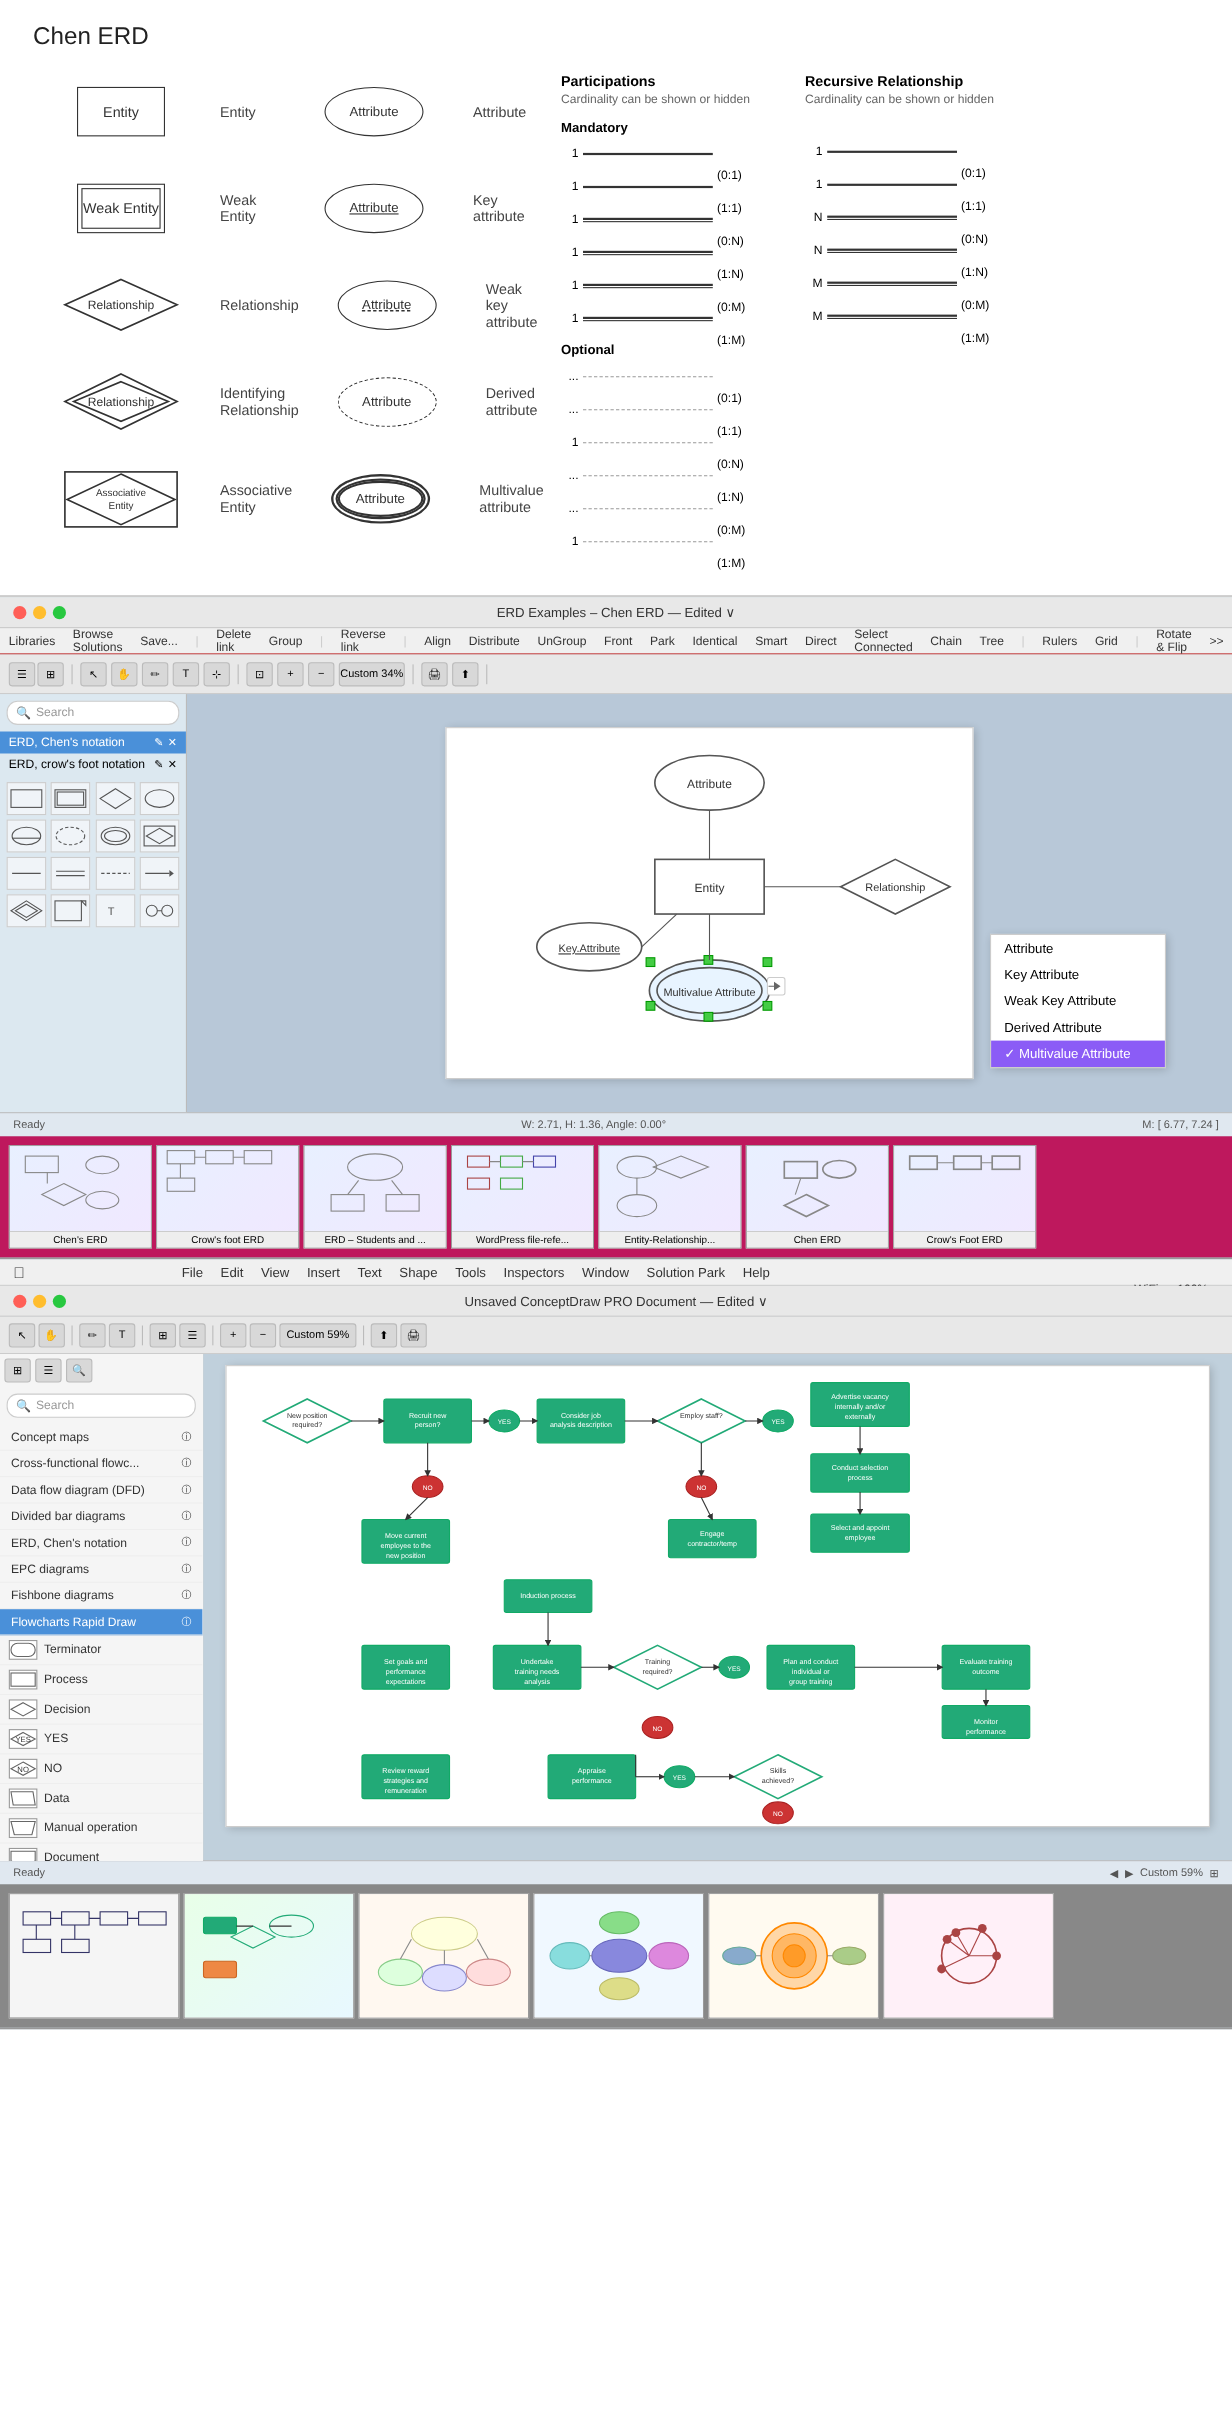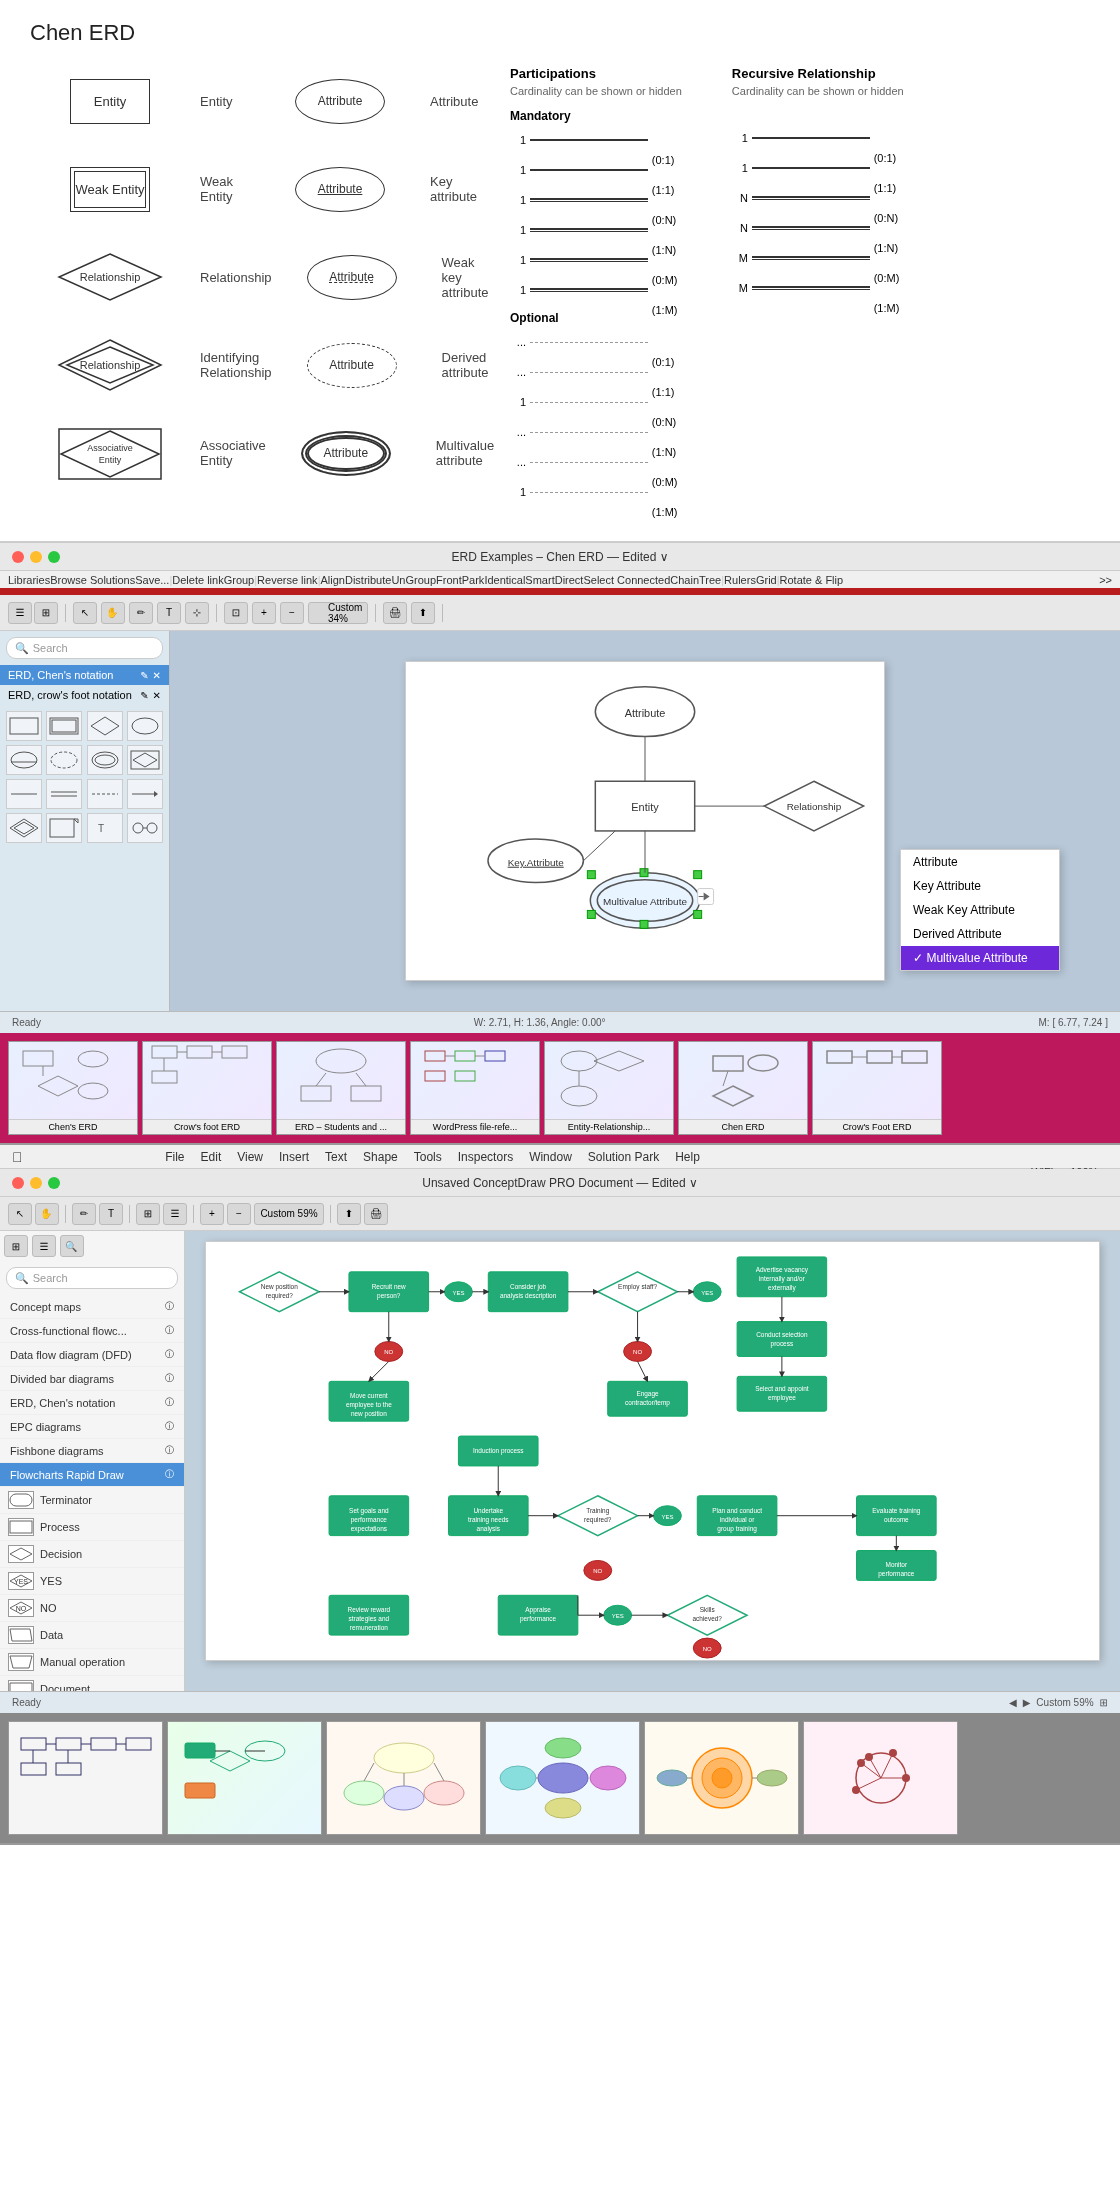--- a/index.html
+++ b/index.html
@@ -128,21 +128,22 @@
     .tl-green { width: 12px; height: 12px; border-radius: 50%; background: #28c840; }
     .title-bar-title {
       position: absolute; left: 50%; transform: translateX(-50%);
       font-size: 12px; color: #333;
     }
     .menu-bar {
       background: #f0f0f0;
       height: 24px;
       display: flex; align-items: center;
       padding: 0 8px;
-      border-bottom: 7px solid #b91c1c;
+      border-bottom: 1px solid #b91c1c;
+      gap: 16px;
       font-size: 11px; color: #333;
     }
     .toolbar {
       background: #e8e8e8;
       height: 36px;
       display: flex; align-items: center;
       padding: 0 8px;
       border-bottom: 1px solid #ccc;
       gap: 4px;
     }
@@ -218,21 +219,21 @@
       background: #fff;
       border: 1px solid #ccc;
       box-shadow: 2px 2px 8px rgba(0,0,0,0.2);
       min-width: 160px;
       font-size: 12px;
     }
     .context-menu-item {
       padding: 5px 12px;
       cursor: pointer;
     }
-    .context-menu-item.selected { background: #6d28d9; color: #fff; }
+    .context-menu-item.selected { background: #8b5cf6; color: #fff; }
     .status-bar {
       background: #e0e8f0;
       height: 22px;
       display: flex; align-items: center; justify-content: space-between;
       padding: 0 12px;
       font-size: 10px; color: #555;
       border-top: 1px solid #bbb;
     }
     .thumbnail-strip {
       background: #be185d;
@@ -645,21 +646,21 @@
     <div class="toolbar-sep"></div>
     <div class="toolbar-btn">↖</div>
     <div class="toolbar-btn">✋</div>
     <div class="toolbar-btn">✏</div>
     <div class="toolbar-btn">T</div>
     <div class="toolbar-btn">⊹</div>
     <div class="toolbar-sep"></div>
     <div class="toolbar-btn">⊡</div>
     <div class="toolbar-btn">+</div>
     <div class="toolbar-btn">−</div>
-    <div class="toolbar-btn" style="width:60px;padding-left:19px;">Custom 34%</div>
+    <div class="toolbar-btn" style="width:60px;">Custom 34%</div>
     <div class="toolbar-sep"></div>
     <div class="toolbar-btn">🖨</div>
     <div class="toolbar-btn">⬆</div>
     <div class="toolbar-sep"></div>
   </div>
 
   <div class="app-body">
 
     <div class="sidebar">
       <div class="sidebar-search">

